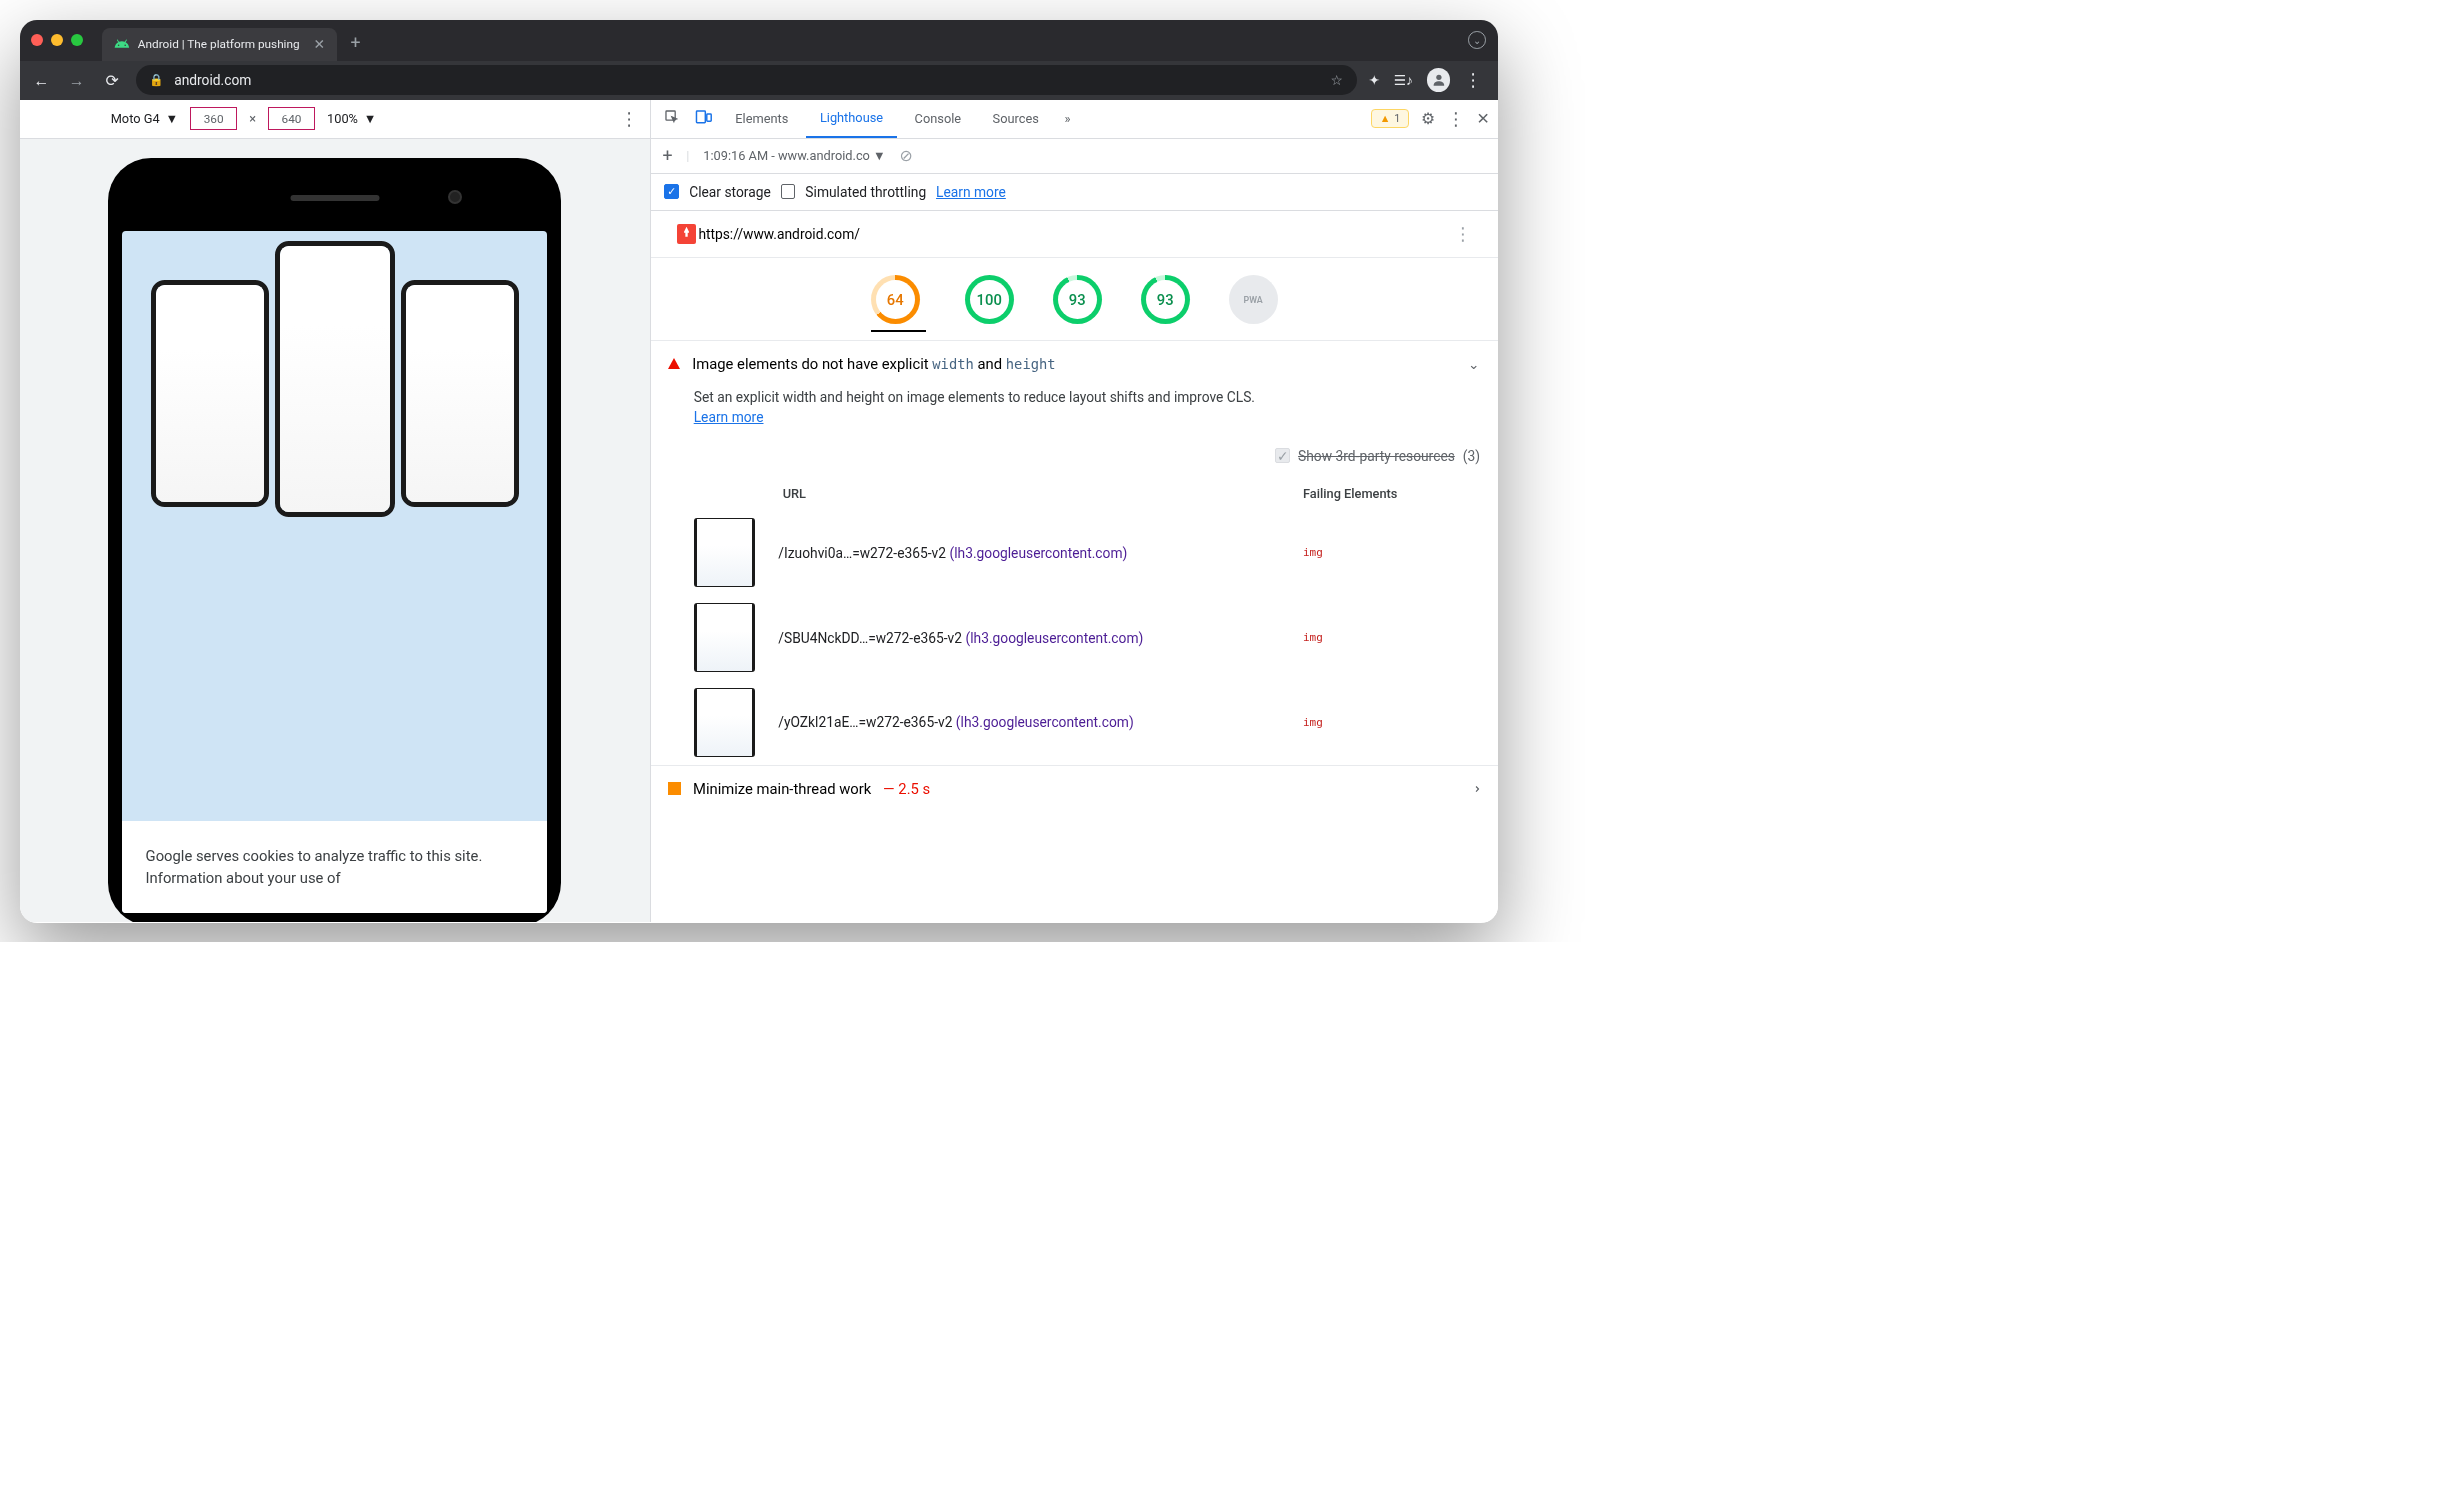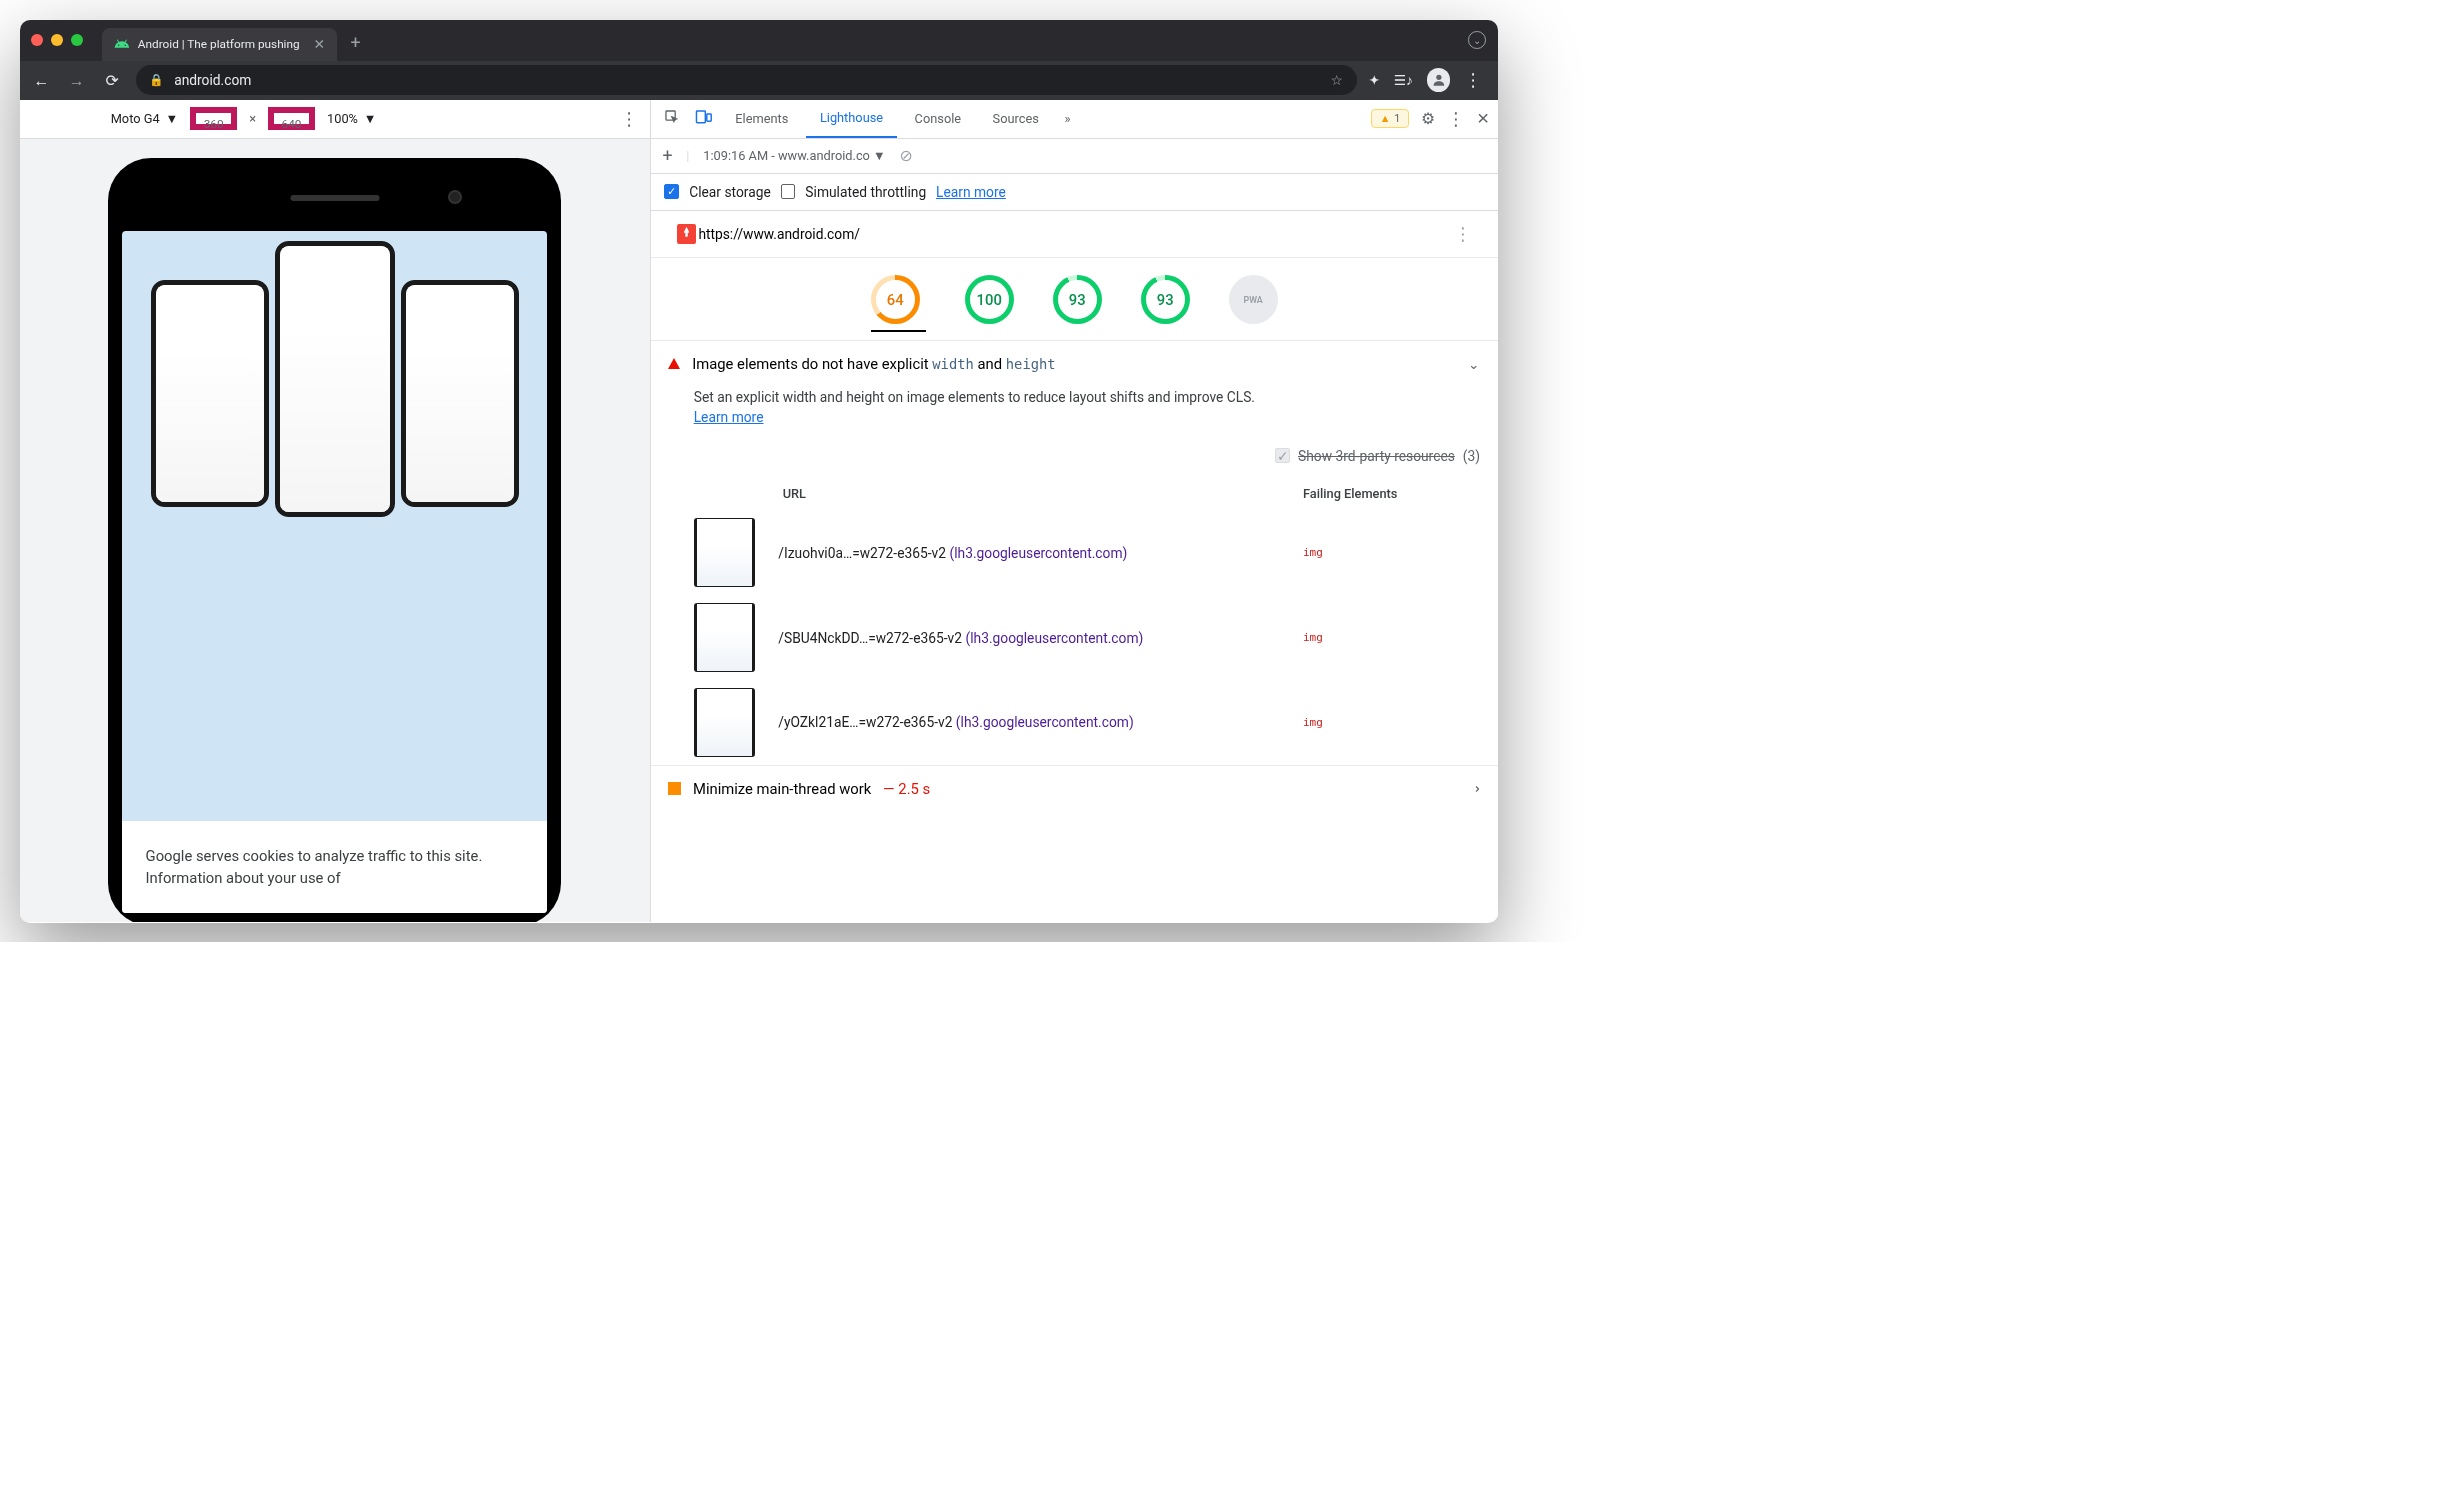--- a/index.html
+++ b/index.html
@@ -1,17 +1,17 @@
 <!DOCTYPE html>
 <html><head>
 <meta charset="utf-8">
 <style>
 *{margin:0;padding:0;box-sizing:border-box;font-family:-apple-system,BlinkMacSystemFont,"Segoe UI",Roboto,sans-serif}
 body{background:#fff;overflow:hidden}
-.window{width:1478px;height:903px;border-radius:10px;overflow:hidden;box-shadow:0 29.6px 79px rgba(0,0,0,.4);background:#fff;position:relative;margin:19.7px}
+.window{width:1478px;height:903px;border-radius:17px;overflow:hidden;box-shadow:0 29.6px 79px rgba(0,0,0,.4);background:#fff;position:relative;margin:19.7px}
 .titlebar{background:#2a2a2e;height:41px;display:flex;align-items:center;padding:0 11.8px}
 .traffic{display:flex;gap:7.9px;margin-right:19.7px}
 .dot{width:11.8px;height:11.8px;border-radius:50%}
 .r{background:#ff5f57}.y{background:#febc2e}.g{background:#28c840}
 .tab{background:#3b3b3f;border-radius:7.9px 7.9px 0 0;height:33px;display:flex;align-items:center;padding:0 11.8px;color:#e8eaed;font-size:11.8px;gap:7.9px;margin-top:7.9px}
 .android-icon{width:15.8px;height:15.8px}
 .tab-close{color:#9aa0a6;font-size:13.8px;margin-left:5.9px}
 .newtab{color:#9aa0a6;font-size:17.7px;margin-left:13.8px;margin-top:5.9px}
 .menubtn{margin-left:auto;width:17.7px;height:17.7px;border:1.5px solid #9aa0a6;border-radius:50%;display:flex;align-items:center;justify-content:center;color:#9aa0a6;font-size:9.9px}
 .addrbar{background:#35363a;height:39px;display:flex;align-items:center;padding:0 9.9px;gap:11.8px}
@@ -20,21 +20,21 @@
 .addr{background:#202124;border-radius:19.7px;height:29.6px;flex:1;display:flex;align-items:center;padding:0 13.8px;color:#e8eaed;font-size:13.8px;gap:9.9px}
 .lock{color:#9aa0a6;font-size:11.8px}
 .star{margin-left:auto;color:#9aa0a6}
 .ricons{display:flex;gap:13.8px;align-items:center;color:#e8eaed;font-size:13.8px;padding-right:5.9px}
 .avatar{width:23.6px;height:23.6px;background:#e8eaed;border-radius:50%;display:flex;align-items:center;justify-content:center;color:#5f6368}
 .kebab{font-size:17.7px;color:#e8eaed}
 .content{display:flex;height:calc(100% - 81px)}
 .left{width:630px;background:#f1f3f4;display:flex;flex-direction:column}
 .devicebar{background:#fff;height:39px;display:flex;align-items:center;justify-content:center;gap:12px;font-size:12.8px;color:#202124;border-bottom:1px solid #dadce0}
 .devsel{display:flex;align-items:center;gap:5.9px}
-.dimbox{background:#fff;border:6px solid #be185d;width:47px;height:23.6px;text-align:center;line-height:23.6px;font-size:11.8px;color:#5f6368}
+.dimbox{background:#fff;border:1px solid #be185d;width:47px;height:23.6px;text-align:center;line-height:23.6px;font-size:11.8px;color:#5f6368}
 .dimx{color:#5f6368}
 .dkebab{margin-left:auto;margin-right:11.8px;color:#5f6368;font-size:17.7px}
 .viewport{flex:1;display:flex;justify-content:center;align-items:flex-start;padding-top:19.7px;overflow:hidden}
 .phone{width:453px;height:768px;background:#000;border-radius:43px;padding:13.8px 13.8px;position:relative}
 .speaker{width:89px;height:5.9px;background:#333;border-radius:3px;position:absolute;top:37px;left:50%;transform:translateX(-50%)}
 .camera{width:13.8px;height:13.8px;background:#222;border:2px solid #333;border-radius:50%;position:absolute;top:31.5px;right:99px}
 .screen{background:#cfe4f5;width:100%;height:calc(100% - 59px);margin-top:59px;border-radius:3.9px;overflow:hidden;position:relative;display:flex;align-items:flex-start;justify-content:center;gap:5.9px;padding-top:49px}
 .mock{background:#fff;border:5.9px solid #1a1a1a;border-radius:13.8px;width:118px;height:227px;font-size:4.9px;overflow:hidden;display:flex;flex-direction:column}
 .mock.mid{width:120px;height:276px;margin-top:-39px}
 .mock-content{flex:1;background:linear-gradient(#fff 30%,#f5f5f5)}

